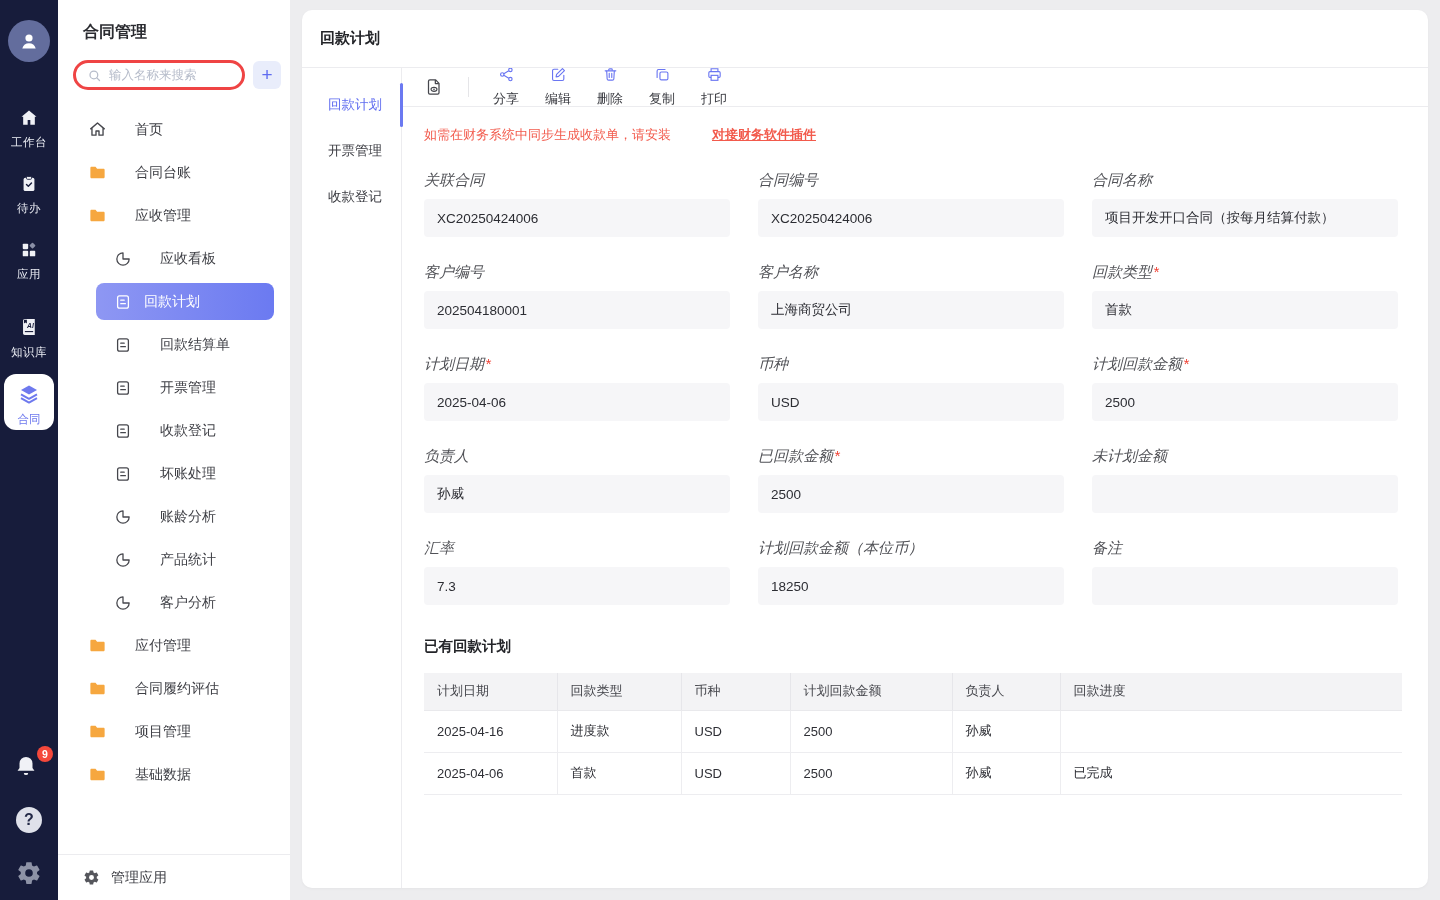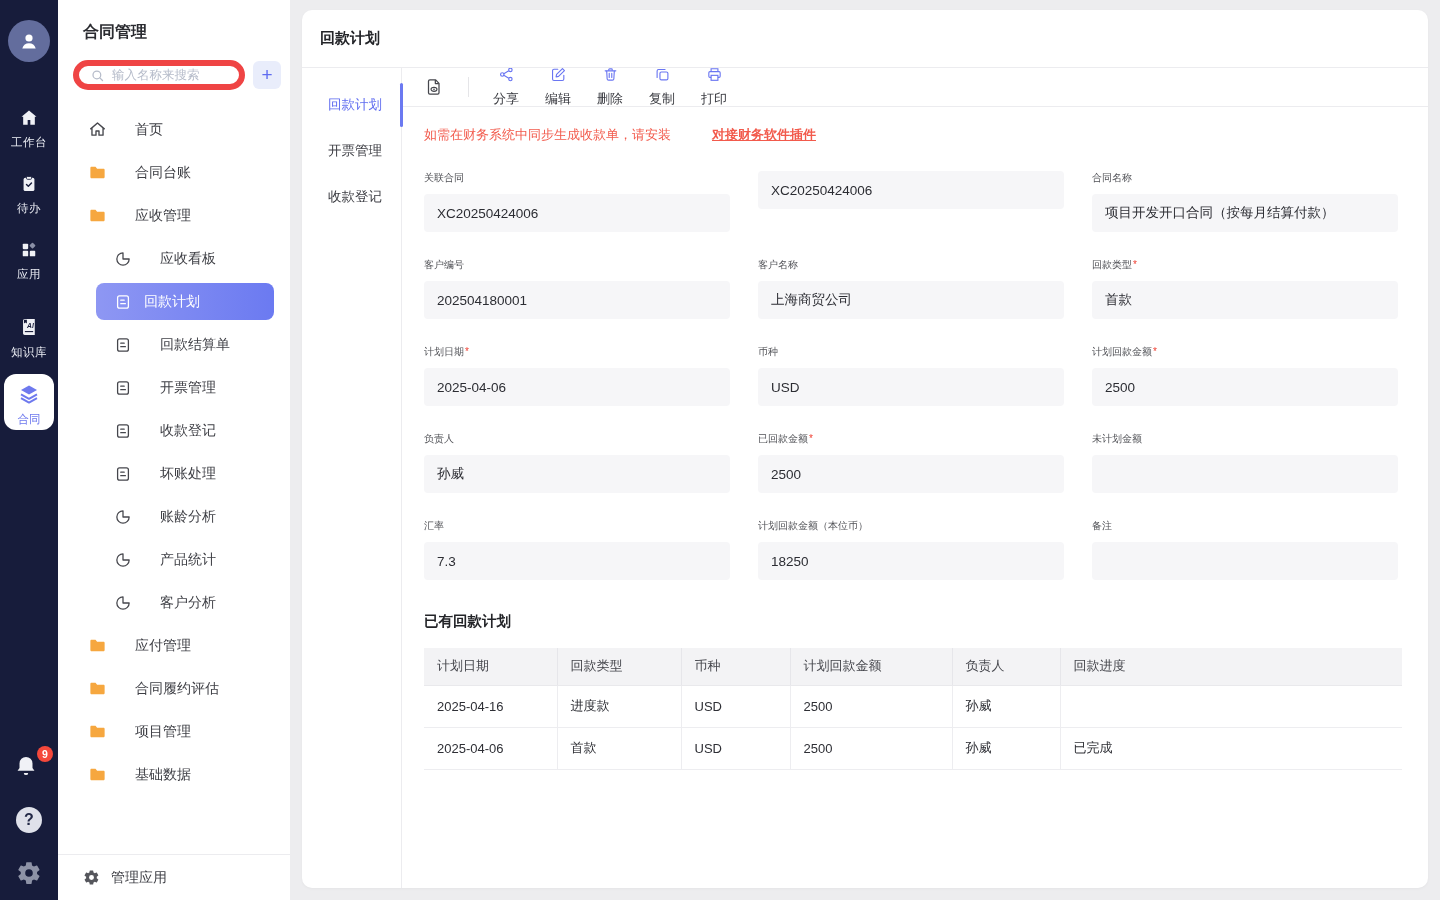--- a/index.html
+++ b/index.html
@@ -21,21 +21,21 @@
     background:#f5483b; color:#fff; font-size:10.5px; line-height:16px; text-align:center; font-weight:700; }
   .rail-help { position:absolute; left:16px; top:807px; width:26px; height:26px; border-radius:50%;
     background:#dfe1ea; color:#232947; font-size:16px; font-weight:700; text-align:center; line-height:26px; cursor:pointer; }
   .rail-gear { position:absolute; left:16px; top:860px; width:26px; height:26px; cursor:pointer; }
 
   
   .sidebar { position:absolute; left:58px; top:0; width:232px; height:900px; background:#fff;
     display:flex; flex-direction:column; }
   .sb-title { padding:22px 0 0 25px; font-size:16px; font-weight:700; color:#2a2b30; }
   .sb-search-row { display:flex; align-items:center; gap:8px; padding:17px 0 0 15px; }
-  .sb-search { width:172px; height:30px; border:6px solid #ef4444; border-radius:15px;
+  .sb-search { width:172px; height:30px; border:3px solid #ef4444; border-radius:15px;
     display:flex; align-items:center; padding-left:11px; gap:7px; background:#fff; }
   .sb-search input { border:none; outline:none; width:120px; font-size:12.5px; color:#333; background:transparent; }
   .sb-search input::placeholder { color:#b6bcca; }
   .sb-plus { width:28px; height:28px; border:none; border-radius:6px; background:#e9edfb; color:#5f6cf0;
     font-size:19px; line-height:26px; cursor:pointer; }
   .sb-menu { flex:1; padding-top:18px; overflow:hidden; }
   .m-item { height:43px; display:flex; align-items:center; gap:28px; padding-left:30px;
     font-size:14px; color:#3e3f45; cursor:pointer; }
   .m-item.sub { padding-left:55px; }
   .micon { width:19px; height:19px; flex:0 0 19px; display:flex; align-items:center; justify-content:center; }
@@ -62,21 +62,21 @@
   .toolbar { height:39px; border-bottom:1px solid #ececef; display:flex; align-items:center; padding-left:22px; }
   .tb-preview { display:flex; align-items:center; cursor:pointer; }
   .tb-divider { width:1px; height:20px; background:#e5e5e8; margin:0 24px; }
   .tb-btn { display:flex; align-items:center; gap:7px; font-size:13px; color:#3a3b41; cursor:pointer; margin-right:26px;flex-direction:column; }
 
   .notice { margin:19px 0 0 22px; font-size:13px; color:#f25a4c; }
   .notice-link { color:#f25a4c; font-weight:700; text-decoration:underline; cursor:pointer;margin-left:41px; }
 
   .form { padding:27px 30px 0 22px; display:grid; grid-template-columns:repeat(3,306px); column-gap:28px; }
   .field { margin-bottom:26px; }
-  .flabel { font-size:10px; color:#515257; margin-bottom:9px; }
+  .flabel { font-size:15px; color:#515257; margin-bottom:9px;font-style:italic; }
   .star { color:#f04134; margin-left:1px; }
   .fbox { height:38px; background:#f6f6f8; border-radius:4px; display:flex; align-items:center;
     padding-left:13px; font-size:13.5px; color:#2c2d33; }
 
   .section-title { margin:6px 0 17px 22px; font-size:14.5px; font-weight:700; color:#232428; }
   .ptable { margin-left:22px; border-collapse:collapse; font-size:13px; table-layout:fixed; width:978px; }
   .ptable th { background:#f3f3f5; font-weight:400; color:#45464c; height:37px; text-align:left;
     padding-left:13px; border-right:1px solid #e6e6ea; border-bottom:1px solid #e9e9ec; }
   .ptable th:last-child { border-right:none; }
   .ptable td { height:42px; color:#2e2f35; padding-left:13px;
@@ -432,20 +432,21 @@
       <div class="notice">
         <span>如需在财务系统中同步生成收款单，请安装</span><a class="notice-link">对接财务软件插件</a>
       </div>
 
       <div class="form">
         <div class="field">
           <div class="flabel"><span>关联合同</span><span class="star"></span></div>
           <div class="fbox">XC20250424006</div>
         </div>
         <div class="field">
+          <div class="flabel"><span>合同编号</span><span class="star"></span></div>
           <div class="fbox">XC20250424006</div>
         </div>
         <div class="field">
           <div class="flabel"><span>合同名称</span><span class="star"></span></div>
           <div class="fbox">项目开发开口合同（按每月结算付款）</div>
         </div>
         <div class="field">
           <div class="flabel"><span>客户编号</span><span class="star"></span></div>
           <div class="fbox">202504180001</div>
         </div>

